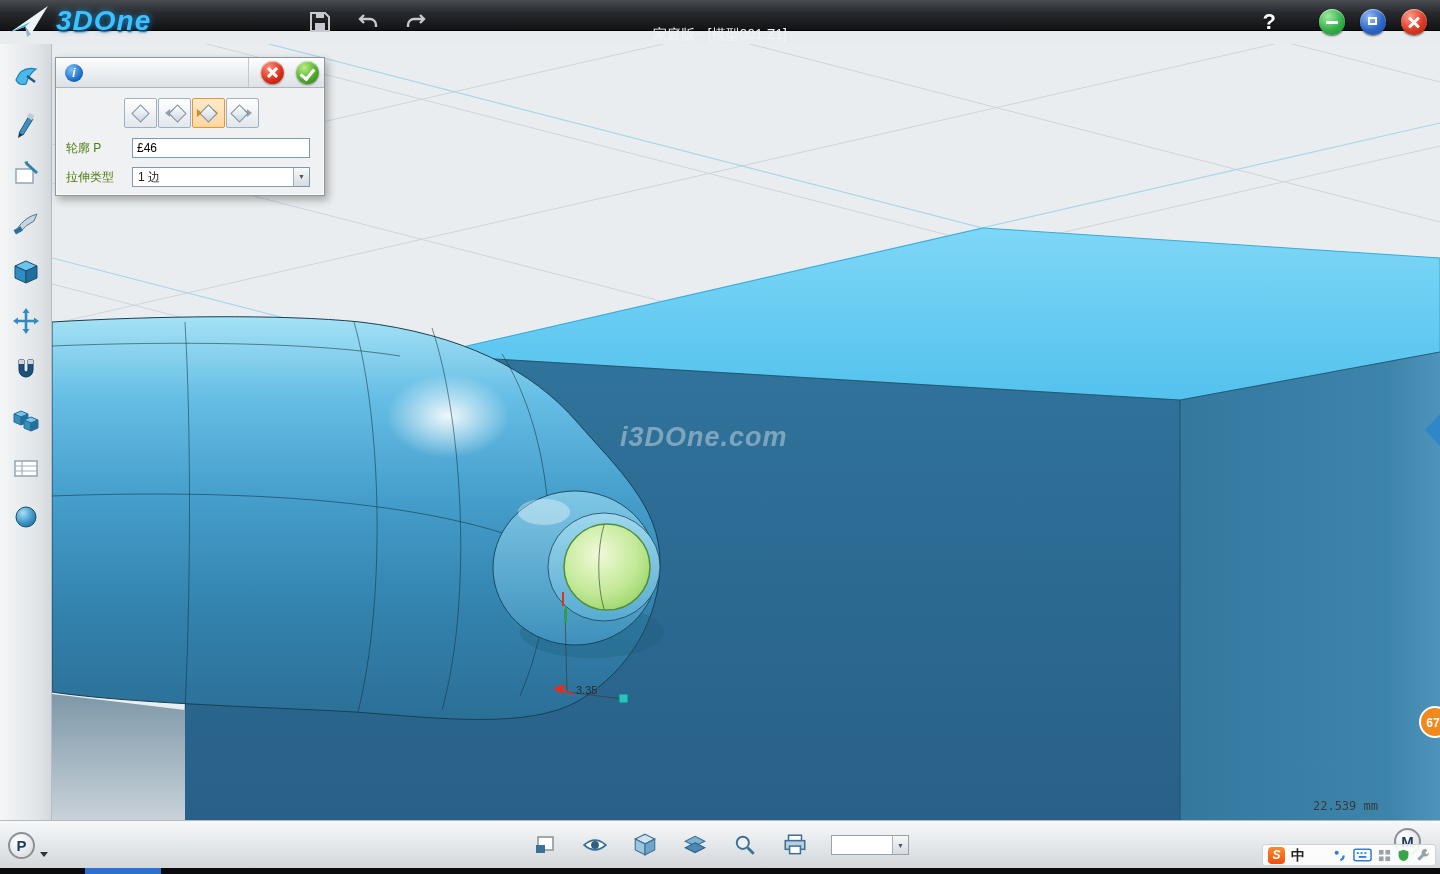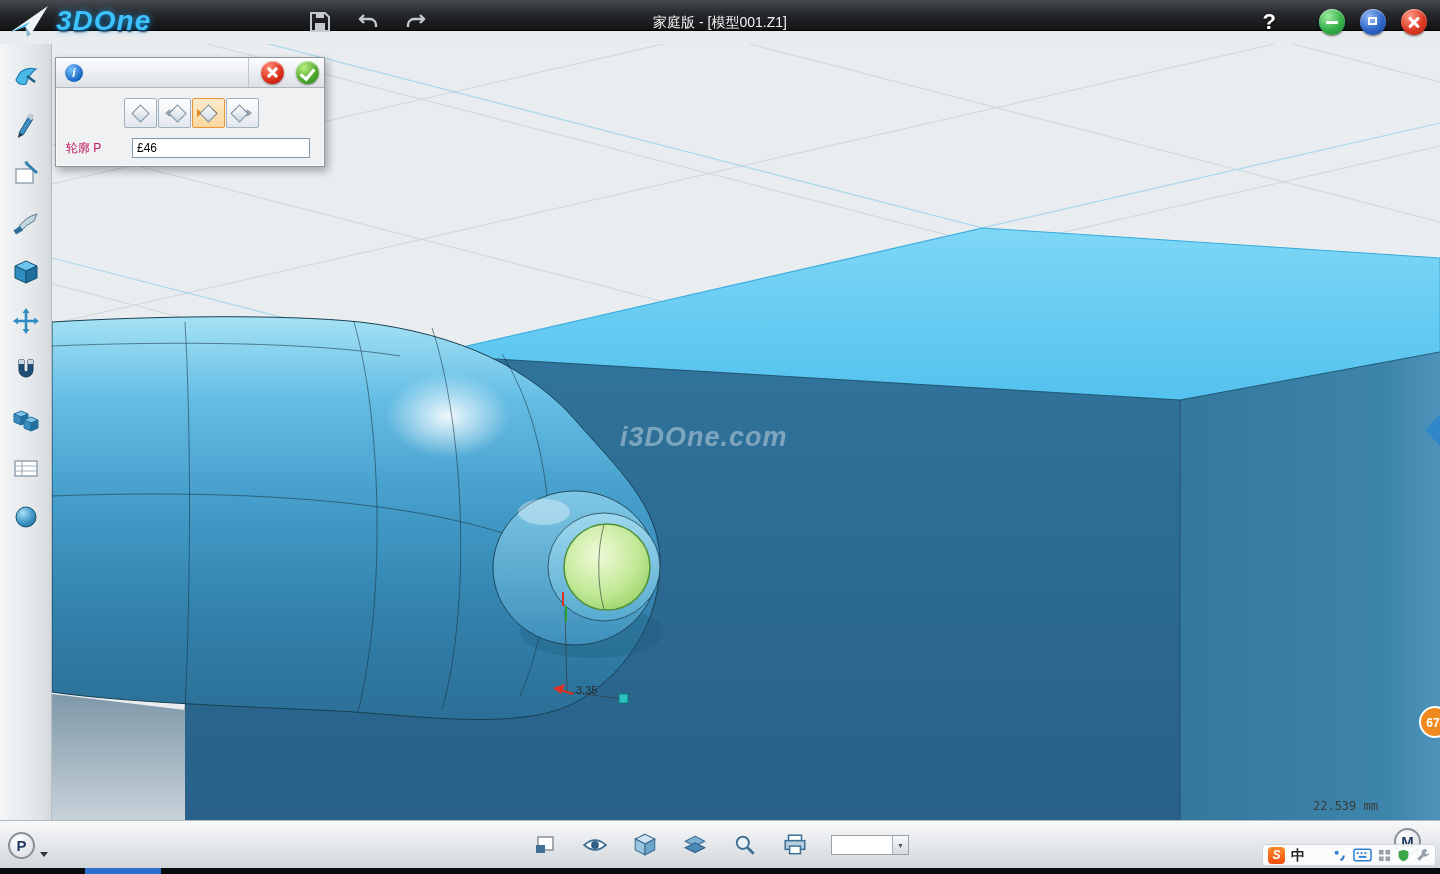--- a/index.html
+++ b/index.html
@@ -17,21 +17,21 @@
     border-bottom:1px solid #000;
   }
   .logo-wrap { position:absolute; left:8px; top:4px; display:flex; align-items:center; gap:6px; }
   .logo-text {
     font-size:28px; font-weight:bold; font-style:italic; letter-spacing:1px; color:#3ec1ff;
     text-shadow:0 0 7px rgba(44,156,226,.9), 1px 2px 2px #05293f;
   }
   .tb-tools { position:absolute; left:306px; top:0; height:44px; display:flex; align-items:center; gap:20px; }
   .tb-btn { width:28px; height:28px; display:flex; align-items:center; justify-content:center; }
   .tb-title {
-    position:absolute; left:0; right:0; top:0; height:44px; line-height:44px; text-align:center;
+    position:absolute; left:0; right:0; top:12px; height:44px; line-height:44px; text-align:center;
     color:#f2f3f4; font-size:14px; pointer-events:none;
   }
   .tb-right { position:absolute; right:13px; top:0; height:44px; display:flex; align-items:center; gap:15px; }
   .help-btn { color:#fff; font-size:22px; font-weight:bold; margin-right:28px; text-shadow:0 1px 2px #000; }
   .wbtn { width:26px; height:26px; border-radius:50%; position:relative; box-shadow:0 1px 2px rgba(0,0,0,.6), inset 0 1px 1px rgba(255,255,255,.5); }
   .wbtn.min   { background:radial-gradient(circle at 35% 28%, #9cec9f, #36b04a 55%, #1b8a30); }
   .wbtn.max   { background:radial-gradient(circle at 35% 28%, #8fb9f5, #2f66c8 55%, #1c4a9e); }
   .wbtn.close { background:radial-gradient(circle at 35% 28%, #ff9c86, #dd3a24 55%, #ad2312); }
   .glyph-min { position:absolute; left:7px; top:12px; width:12px; height:3px; background:#fff; border-radius:1px; }
   .glyph-max { position:absolute; left:8px; top:8px; width:9px; height:8px; border:2px solid #fff; background:rgba(255,255,255,.15); }
@@ -86,21 +86,21 @@
     width:33px; height:30px; margin-right:1px; border:1px solid #9fb0bf; border-radius:2px;
     background:linear-gradient(#ffffff,#e2e7ec); display:flex; align-items:center; justify-content:center;
   }
   .dia-btn.active { background:linear-gradient(#fdeacb,#fbd79f); border-color:#e8953a; }
   .dia { width:13px; height:13px; transform:rotate(45deg); background:linear-gradient(135deg,#ffffff,#ccd7e0); border:1px solid #7e93a5; }
   .chev { width:0; height:0; border-top:4px solid transparent; border-bottom:4px solid transparent; }
   .chev.l { border-right:5px solid #93a2af; margin-right:-2px; }
   .chev.r { border-left:5px solid #93a2af; margin-left:-2px; }
   .dia-btn.active .chev.r { border-left-color:#e8861e; }
   .frow { display:flex; align-items:center; margin:7px 10px; height:22px; }
-  .frow label { width:66px; color:#be185d; }
+  .frow label { width:66px; color:#4d7c0f; }
   .tinput { height:20px; border:1px solid #7f9ab0; background:#fff; font-size:12px; padding:0 4px; width:178px; font-family:"Liberation Sans",sans-serif; }
   .tinput.short { width:132px; }
   .dselect { width:178px; height:20px; border:1px solid #7f9ab0; background:#fff; position:relative; line-height:18px; padding:0 18px 0 5px; }
   .dd-arrow {
     position:absolute; right:0; top:0; width:16px; height:18px;
     background:linear-gradient(#f7f8f9,#d6dbe0); border-left:1px solid #9fb0bf;
     display:flex; align-items:center; justify-content:center;
   }
   .dd-arrow::before { content:"▼"; font-size:7px; color:#4a5560; }
   .pick-btn { width:18px; height:18px; margin-left:9px; display:flex; align-items:center; justify-content:center; }
@@ -417,20 +417,27 @@
       <button class="dia-btn">
           <span class="dia"></span>
           <span class="chev r"></span>
           <span class="chev r"></span>
         </button>
     </div>
     <div class="frow">
       <label>轮廓 P</label>
       <input class="tinput" type="text" value="£46" style="">
     </div>
+    <div class="frow">
+      <label>拉伸类型</label>
+      <div class="dselect">
+        <span>1 边</span>
+        <span class="dd-arrow"></span>
+      </div>
+    </div>
   </div>
 
   <div class="bottombar">
     <div class="badge-circle p-badge">P</div>
     <span class="p-caret"></span>
 
     <div class="bb-center">
       <button class="bb-btn">
         <svg width="24" height="24" viewBox="0 0 24 24">
           <rect x="5" y="4" width="15" height="13" fill="#ffffff" stroke="#8a9096" stroke-width="1.5"></rect>

